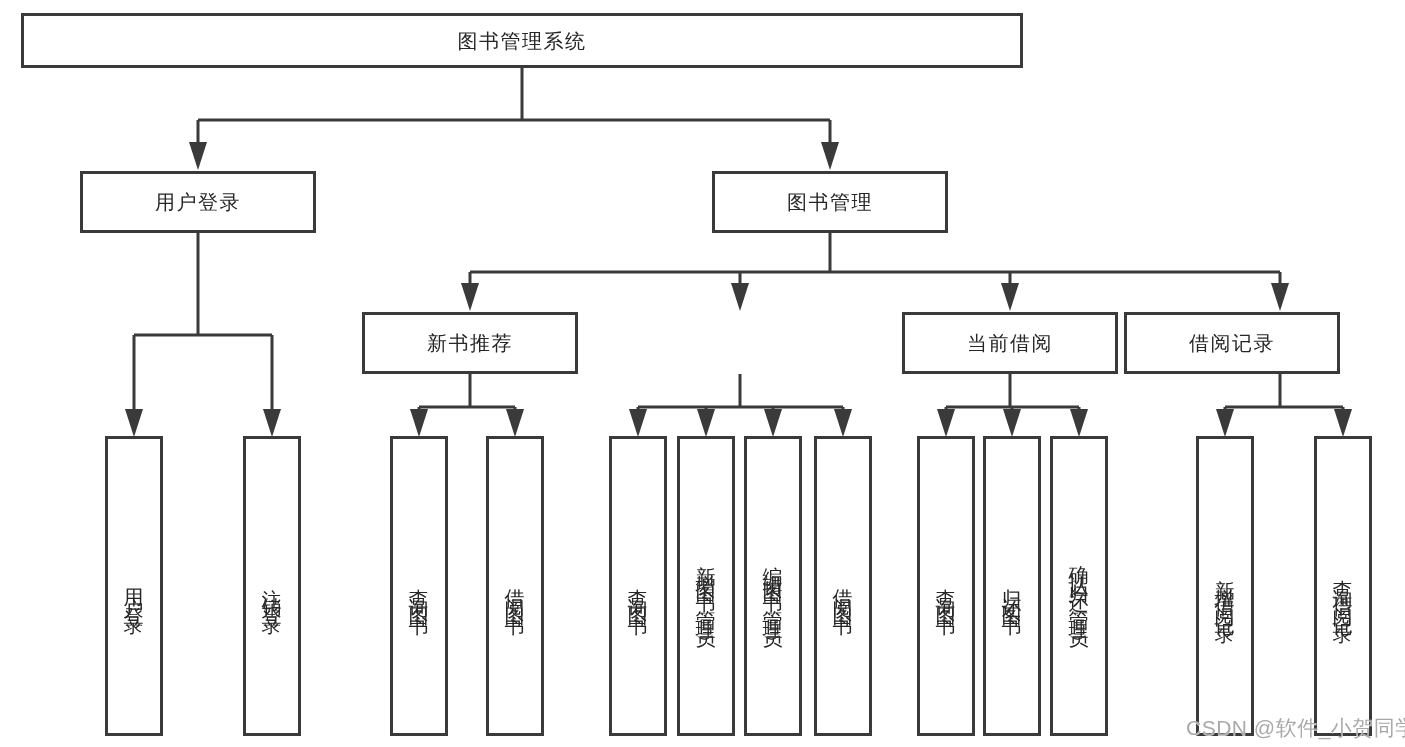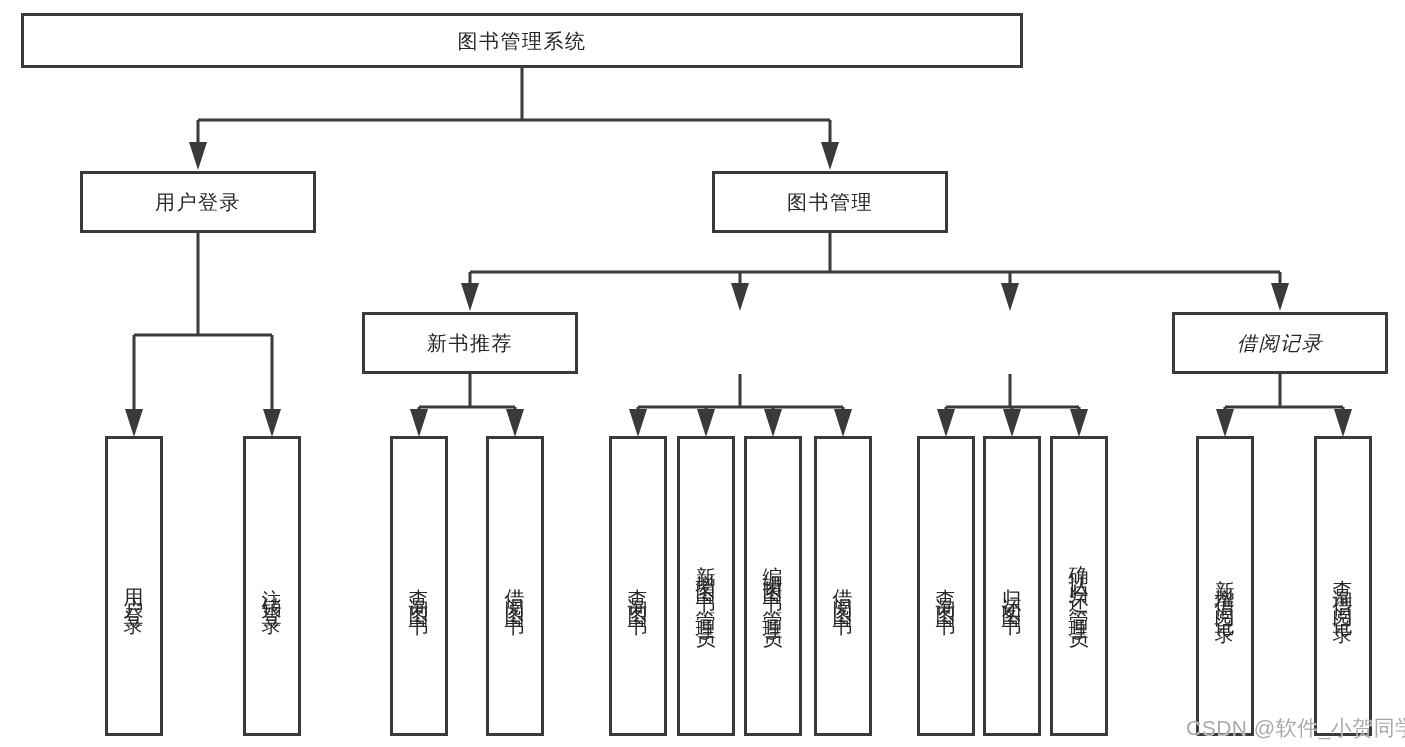--- a/index.html
+++ b/index.html
@@ -123,21 +123,24 @@
   <div class="node lvl2" style="left:80px;">
     <span class="hlabel">用户登录</span>
   </div>
   <div class="node lvl2" style="left:712px;text-align:center;">
     <span class="hlabel">图书管理</span>
   </div>
 
   <div class="node lvl3" style="left:362px;">
     <span class="hlabel">新书推荐</span>
   </div>
-  <div class="node lvl3" style="left:1172px;font-style:italic;">
+  <div class="node lvl3" style="left:902px;">
+    <span class="hlabel">当前借阅</span>
+  </div>
+  <div class="node lvl3" style="left:1124px;">
     <span class="hlabel">借阅记录</span>
   </div>
 
   <div class="node leaf" style="left:105px;">
     <span class="vlabel">用户登录</span>
   </div>
   <div class="node leaf" style="left:243px;">
     <span class="vlabel">注销登录</span>
   </div>
 

